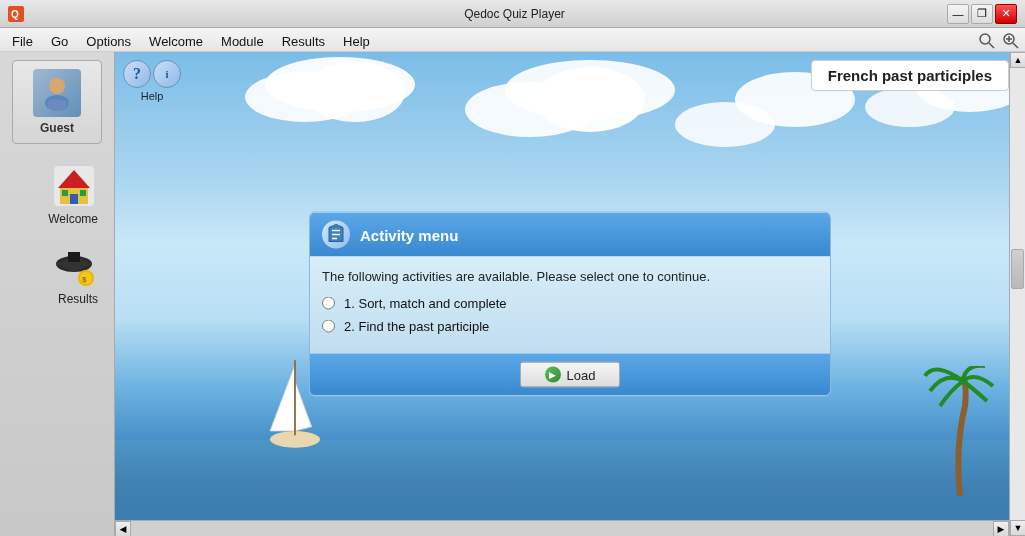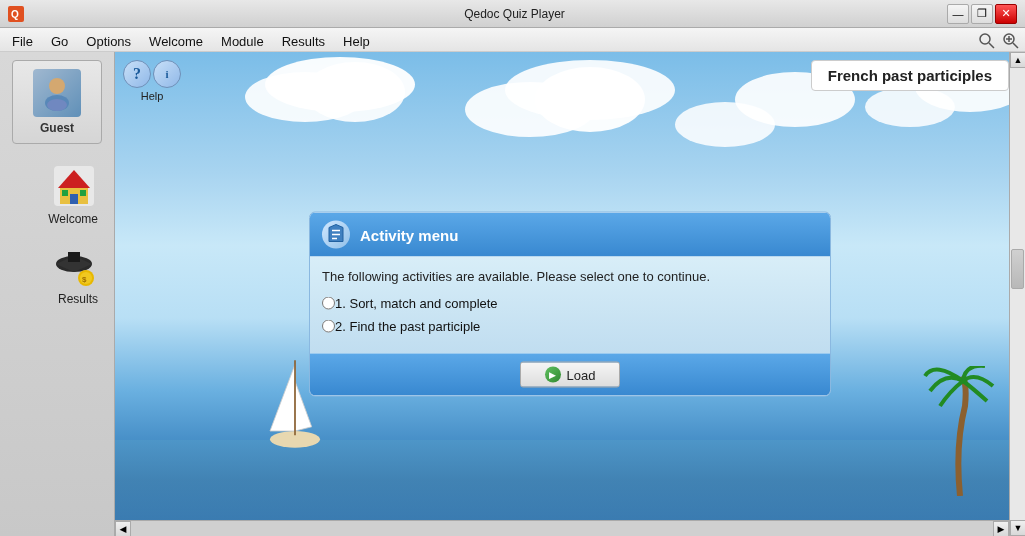--- a/index.html
+++ b/index.html
@@ -249,21 +249,21 @@
       background: linear-gradient(to bottom, #d8eef8, #c0ddf0);
     }
     .activity-description {
       font-size: 13px;
       color: #222;
       margin-bottom: 12px;
     }
     .activity-option {
       display: flex;
       align-items: center;
-      gap: 0;
+      gap: 9px;
       margin-bottom: 8px;
       font-size: 13px;
       color: #111;
     }
     .activity-option input[type=radio] {
       accent-color: #3888d0;
     }
     .activity-footer {
       background: linear-gradient(to bottom, #5ba8e8, #3888d0);
       padding: 8px;

